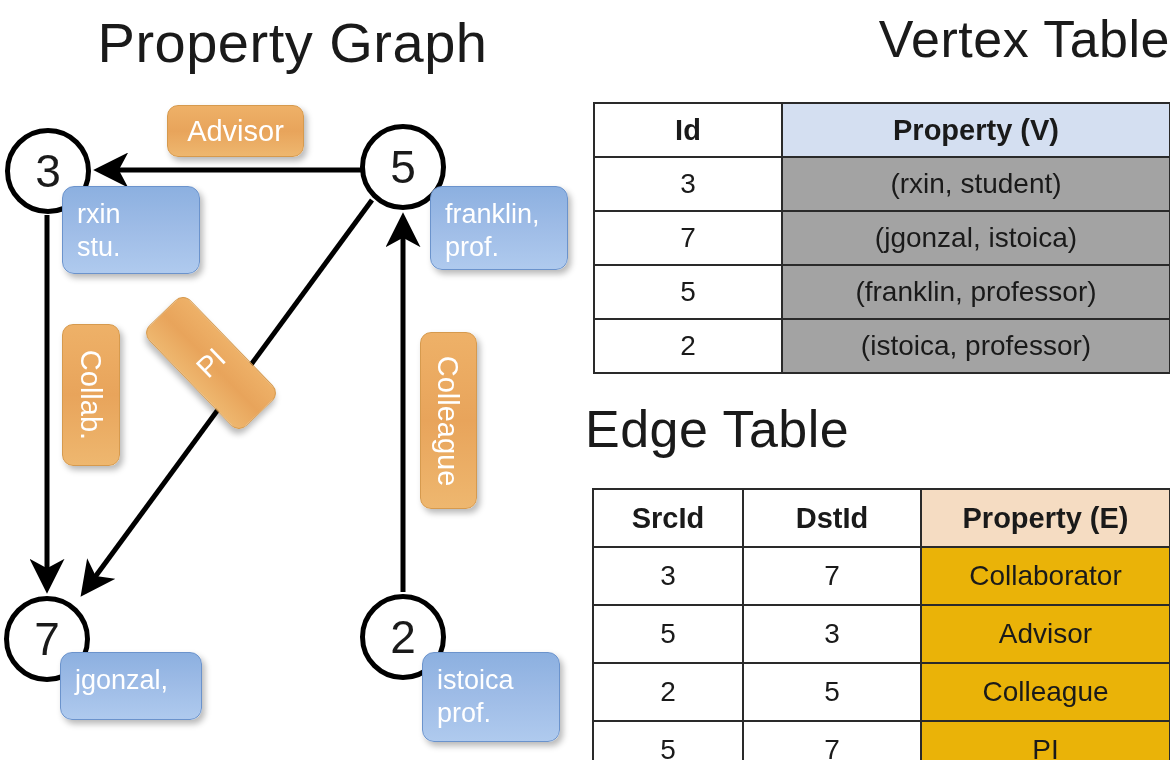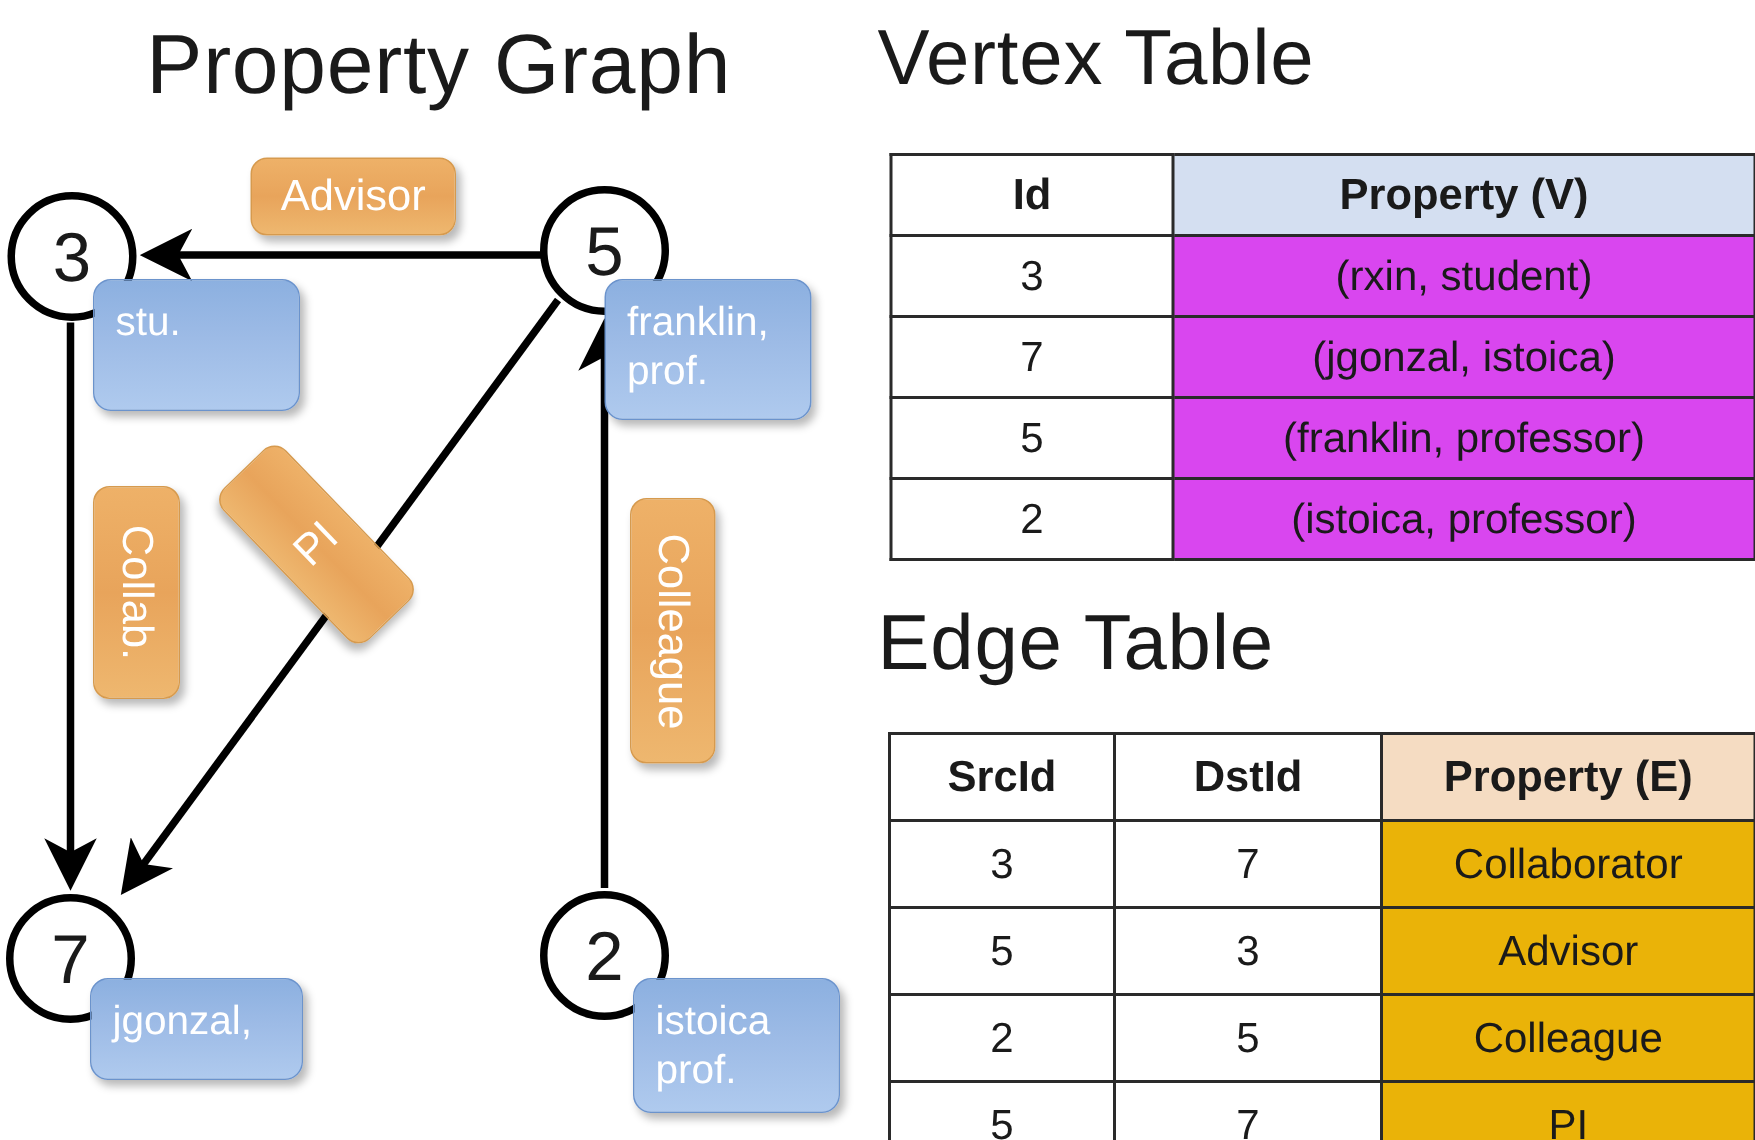--- a/index.html
+++ b/index.html
@@ -25,21 +25,21 @@
     letter-spacing: 0.5px;
   }
   #title-property-graph {
     left: 0; top: 12px; width: 585px;
     text-align: center;
     font-size: 56px;
     line-height: 62px;
   }
   #title-vertex-table {
     left: 585px; top: 8px; width: 585px;
-    text-align: left;
+    text-align: right;
     font-size: 52px;
     line-height: 62px;
   }
   #title-edge-table {
     left: 585px; top: 398px; width: 585px;
     text-align: left;
     font-size: 52px;
     line-height: 62px;
   }
 
@@ -84,21 +84,21 @@
     background: linear-gradient(180deg, #8cb0e0 0%, #9dbbe6 45%, #afcaee 100%);
     box-shadow: 3px 4px 6px rgba(0,0,0,0.28);
     color: #ffffff;
     font-size: 27px;
     line-height: 33px;
     padding: 11px 0 0 14px;
     box-sizing: border-box;
     z-index: 5;
   }
   #prop-box-3 { left: 62px;  top: 186px; width: 138px; height: 88px; }
-  #prop-box-5 { left: 403px; top: 186px; width: 138px; height: 94px; }
+  #prop-box-5 { left: 430px; top: 186px; width: 138px; height: 84px; }
   #prop-box-7 { left: 60px;  top: 652px; width: 142px; height: 68px; }
   #prop-box-2 { left: 422px; top: 652px; width: 138px; height: 90px; }
 
   
   .edge-label {
     position: absolute;
     border-radius: 11px;
     border: 1px solid #d69a4e;
     background: linear-gradient(180deg, #eeb168 0%, #e8a45b 50%, #eeb76f 100%);
     box-shadow: 3px 4px 6px rgba(0,0,0,0.28);
@@ -157,21 +157,21 @@
     width: 576px;
   }
   #vertex-table col.c-id  { width: 188px; }
   #vertex-table col.c-prop{ width: 388px; }
   #vertex-table th, #vertex-table td {
     height: 52px;
     font-size: 28px;
   }
   #vertex-table th.h-id   { background: #ffffff; font-weight: 700; font-size: 29px; }
   #vertex-table th.h-prop { background: #d4dff1; font-weight: 700; font-size: 29px; }
-  #vertex-table td.cell-prop { background: #d946ef; }
+  #vertex-table td.cell-prop { background: #a3a3a3; }
 
   
   #edge-table {
     left: 592px; top: 488px;
     width: 577px;
   }
   #edge-table col.c-src { width: 150px; }
   #edge-table col.c-dst { width: 178px; }
   #edge-table col.c-prp { width: 249px; }
   #edge-table th, #edge-table td {
@@ -216,20 +216,21 @@
     <span>5</span>
   </div>
   <div class="vertex-node" id="node-7">
     <span>7</span>
   </div>
   <div class="vertex-node" id="node-2">
     <span>2</span>
   </div>
 
   <div class="prop-box" id="prop-box-3">
+    <div>rxin</div>
     <div>stu.</div>
   </div>
   <div class="prop-box" id="prop-box-5">
     <div>franklin,</div>
     <div>prof.</div>
   </div>
   <div class="prop-box" id="prop-box-7">
     <div>jgonzal,</div>
   </div>
   <div class="prop-box" id="prop-box-2">

